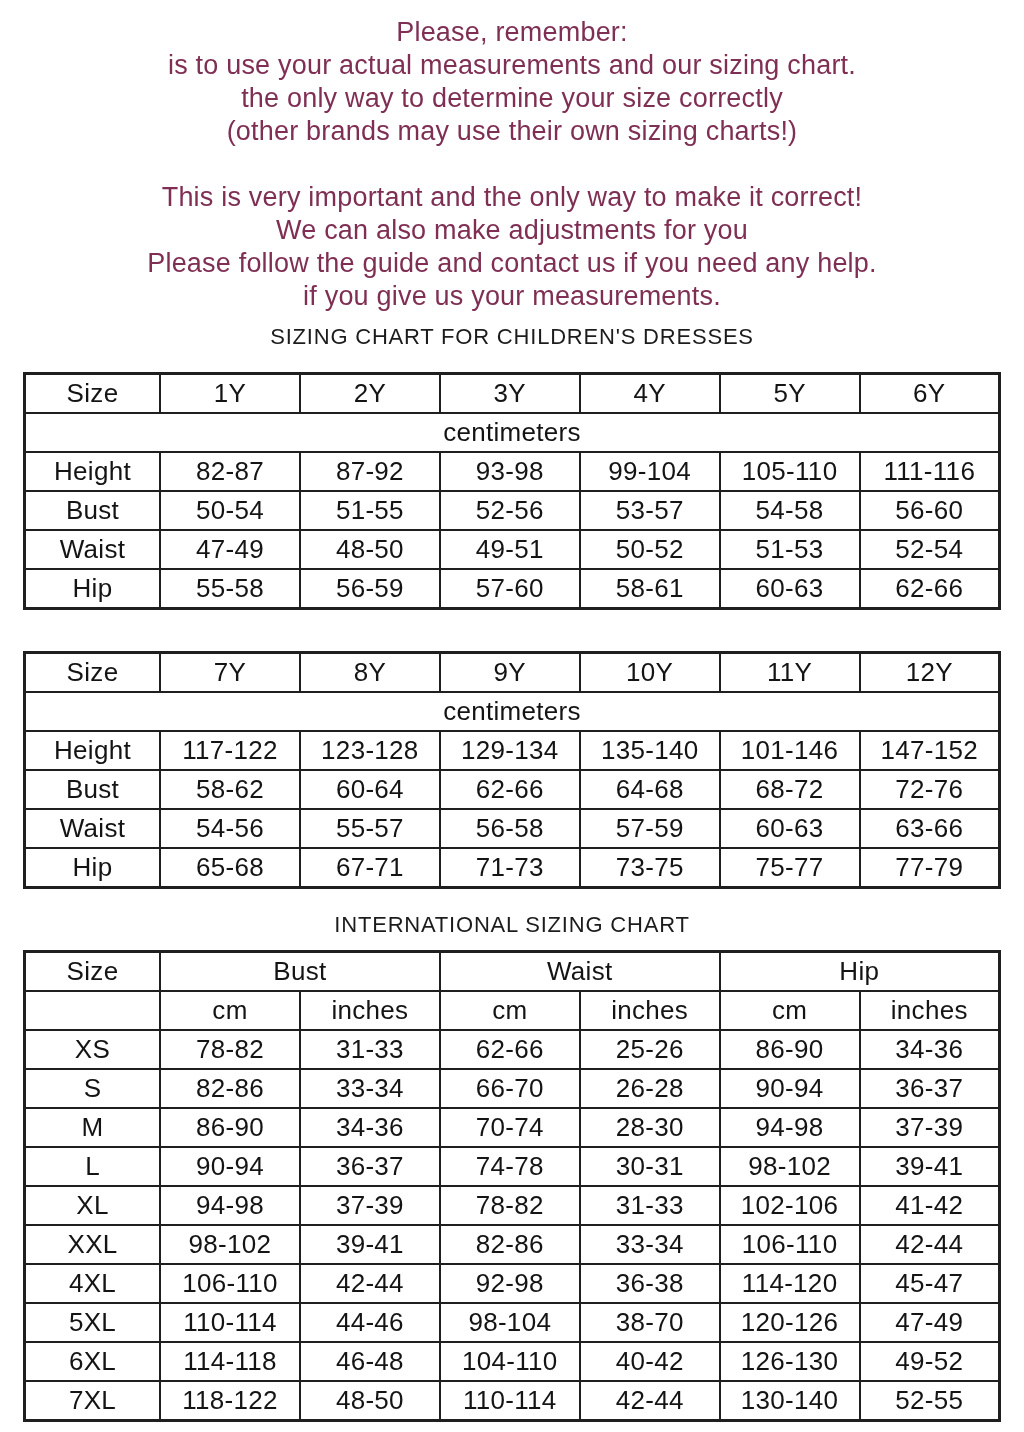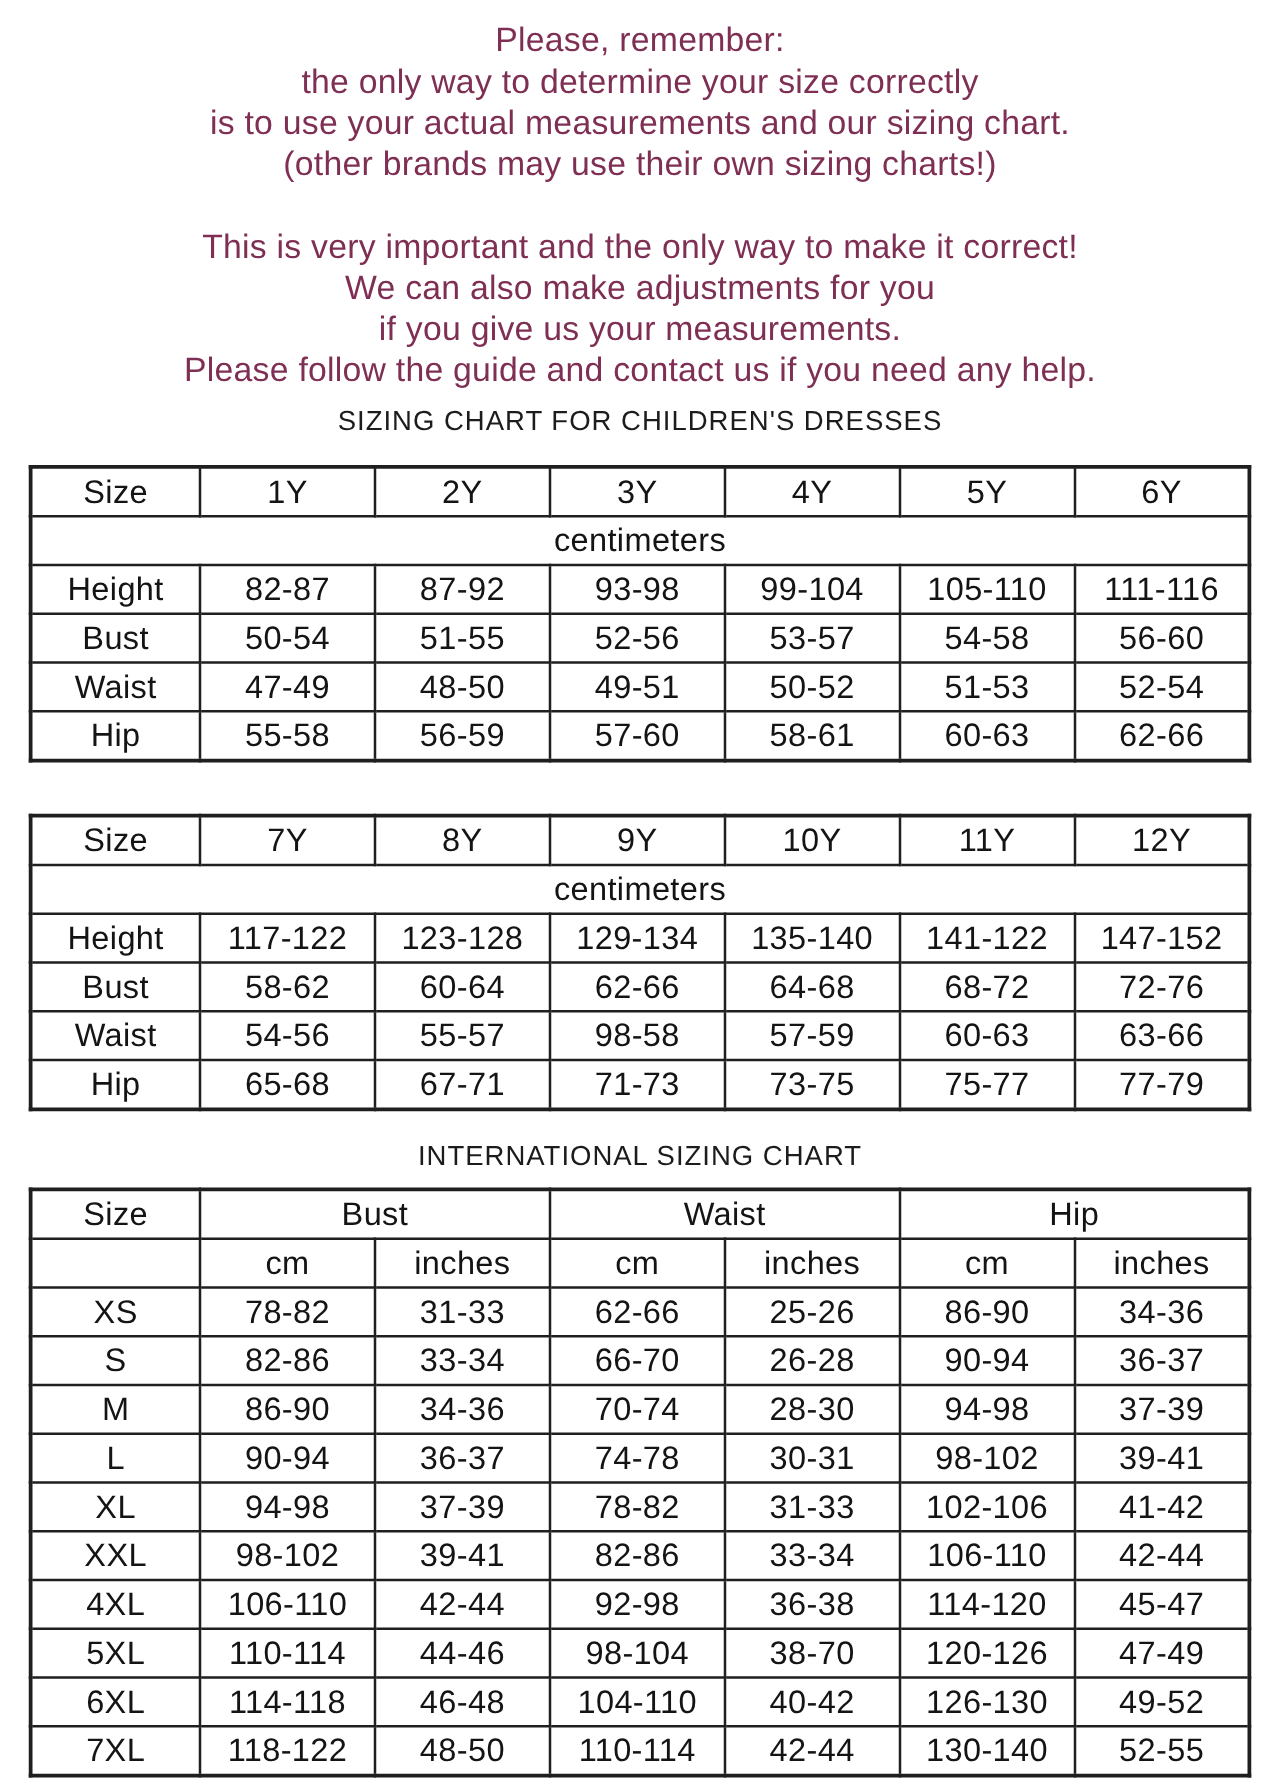--- a/index.html
+++ b/index.html
@@ -28,30 +28,30 @@
   }
   .tables-gap{height:17px;}
 </style>
 </head>
 <body>
 
 <div class="page">
   <div class="intro" style="color: rgb(126, 47, 83);">
     <div id="intro-block-1">
         <div class="line">Please, remember:</div>
+        <div class="line">is to use your actual measurements and our sizing chart.</div>
         <div class="line">the only way to determine your size correctly</div>
-        <div class="line">is to use your actual measurements and our sizing chart.</div>
         <div class="line">(other brands may use their own sizing charts!)</div>
       </div>
     <div class="intro-gap"></div>
     <div id="intro-block-2">
         <div class="line">This is very important and the only way to make it correct!</div>
         <div class="line">We can also make adjustments for you</div>
+        <div class="line">Please follow the guide and contact us if you need any help.</div>
         <div class="line">if you give us your measurements.</div>
-        <div class="line">Please follow the guide and contact us if you need any help.</div>
       </div>
   </div>
 
   <div class="section-title">SIZING CHART FOR CHILDREN'S DRESSES</div>
 
   <table class="size-table" id="children-table-0">
       <colgroup>
         <col style="width: 13.9%;">
         <col style="width: 14.35%;">
         <col style="width: 14.35%;">
@@ -136,37 +136,37 @@
         </tr>
         <tr>
           <td colspan="7">centimeters</td>
         </tr>
         <tr>
           <td>Height</td>
           <td>117-122</td>
           <td>123-128</td>
           <td>129-134</td>
           <td>135-140</td>
-          <td>141-122</td>
+          <td>101-146</td>
           <td>147-152</td>
         </tr>
         <tr>
           <td>Bust</td>
           <td>58-62</td>
           <td>60-64</td>
           <td>62-66</td>
           <td>64-68</td>
           <td>68-72</td>
           <td>72-76</td>
         </tr>
         <tr>
           <td>Waist</td>
           <td>54-56</td>
           <td>55-57</td>
-          <td>98-58</td>
+          <td>56-58</td>
           <td>57-59</td>
           <td>60-63</td>
           <td>63-66</td>
         </tr>
         <tr>
           <td>Hip</td>
           <td>65-68</td>
           <td>67-71</td>
           <td>71-73</td>
           <td>73-75</td>

